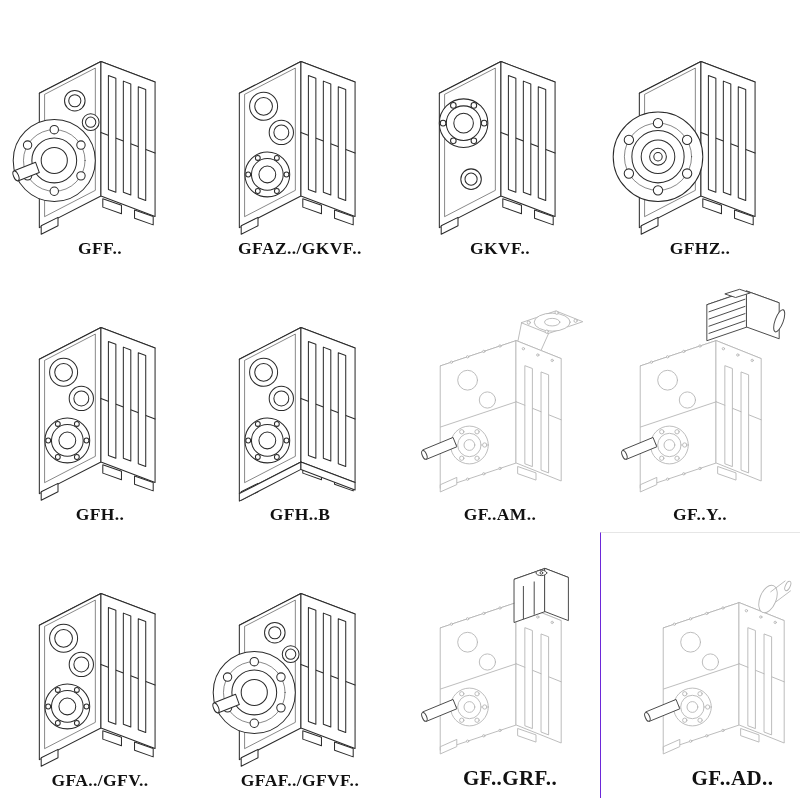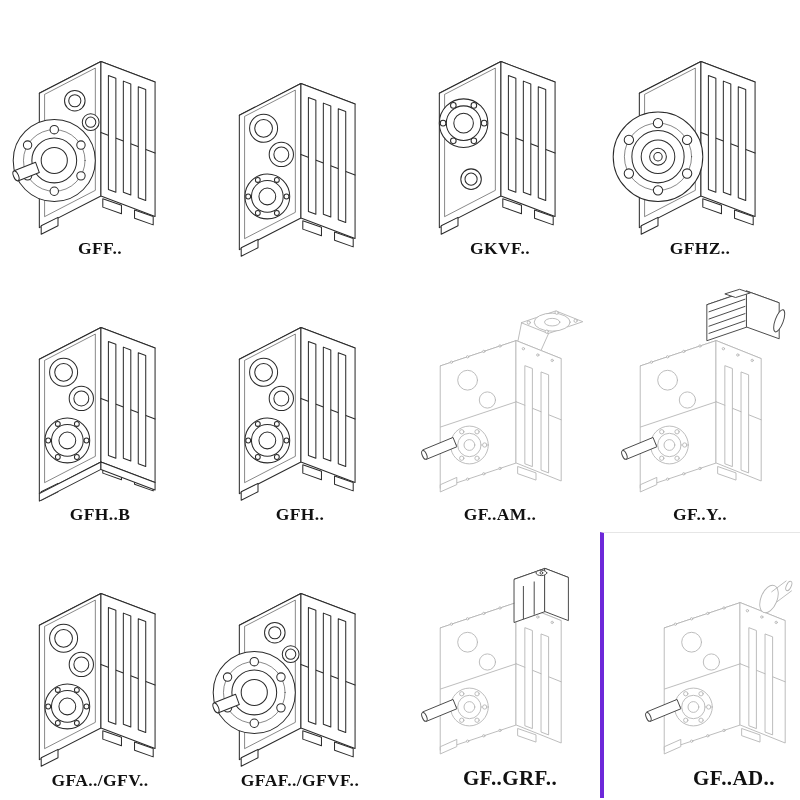--- a/index.html
+++ b/index.html
@@ -23,21 +23,21 @@
   .drawing { width: 180px; height: 224px; flex: 0 0 auto; }
   .label {
     font-weight: bold;
     font-size: 17.5px;
     letter-spacing: 0.4px;
     color: var(--label, #111111);
     white-space: nowrap;
     margin-top: 1px;
   }
   .cell:nth-child(11) .label, .cell:nth-child(12) .label { font-size: 21px; margin-left: 20px; }
-  .cell:nth-child(12) { border-top: 1px solid #e6e6e6; border-left: 4px solid #6d28d9; padding-left: 44px; }
+  .cell:nth-child(12) { border-top: 1px solid #e6e6e6; border-left: 1px solid #6d28d9; padding-left: 44px; }
 
   
   .ink   { stroke: var(--ink, #2b2b2b);        fill:#fff; stroke-width:1.1; stroke-linejoin:round; stroke-linecap:round; }
   .ghost { stroke: var(--ghost, #b6b6b6);      fill:#fff; stroke-width:1;   stroke-linejoin:round; stroke-linecap:round; }
   .mid   { stroke: var(--accent-dark, #4a4a4a);fill:#fff; stroke-width:1.1; stroke-linejoin:round; stroke-linecap:round; }
   .defs-svg { position:absolute; width:0; height:0; }
 </style>
 </head>
 <body>
 
@@ -232,61 +232,62 @@
     <figcaption class="label">GFF..</figcaption>
   </figure>
 
   <figure class="cell">
     <svg class="drawing" viewBox="0 0 190 240">
         <g class="ink">
           <use href="#base-housing"></use>
           <use href="#front-hollow"></use>
         </g>
       </svg>
+    <figcaption class="label">GFAZ../GKVF..</figcaption>
   </figure>
 
   <figure class="cell">
     <svg class="drawing" viewBox="0 0 190 240">
         <g class="ink">
           <use href="#base-housing"></use>
           <use href="#front-ring-top"></use>
         </g>
       </svg>
     <figcaption class="label">GKVF..</figcaption>
   </figure>
 
   <figure class="cell">
     <svg class="drawing" viewBox="0 0 190 240">
         <g class="ink">
           <use href="#base-housing"></use>
           <use href="#front-flange-big"></use>
         </g>
       </svg>
     <figcaption class="label">GFHZ..</figcaption>
+  </figure>
+
+  <figure class="cell">
+    <svg class="drawing" viewBox="0 0 190 240">
+        <g class="ink">
+          <use href="#base-housing"></use>
+          <use href="#front-hollow"></use>
+        </g>
+      </svg>
+    <figcaption class="label">GFH..</figcaption>
   </figure>
 
   <figure class="cell">
     <svg class="drawing" viewBox="0 0 190 240">
         <g class="ink">
           <use href="#base-housing"></use>
           <use href="#front-hollow"></use>
           <use href="#feet-plate"></use>
         </g>
       </svg>
     <figcaption class="label">GFH..B</figcaption>
-  </figure>
-
-  <figure class="cell">
-    <svg class="drawing" viewBox="0 0 190 240">
-        <g class="ink">
-          <use href="#base-housing"></use>
-          <use href="#front-hollow"></use>
-        </g>
-      </svg>
-    <figcaption class="label">GFH..</figcaption>
   </figure>
 
   <figure class="cell">
     <svg class="drawing" viewBox="0 0 200 240">
         <g class="ghost">
           <use href="#base-ghost"></use>
           <use href="#addon-am"></use>
         </g>
         <g class="mid">
           <use href="#ghost-shaft"></use>

